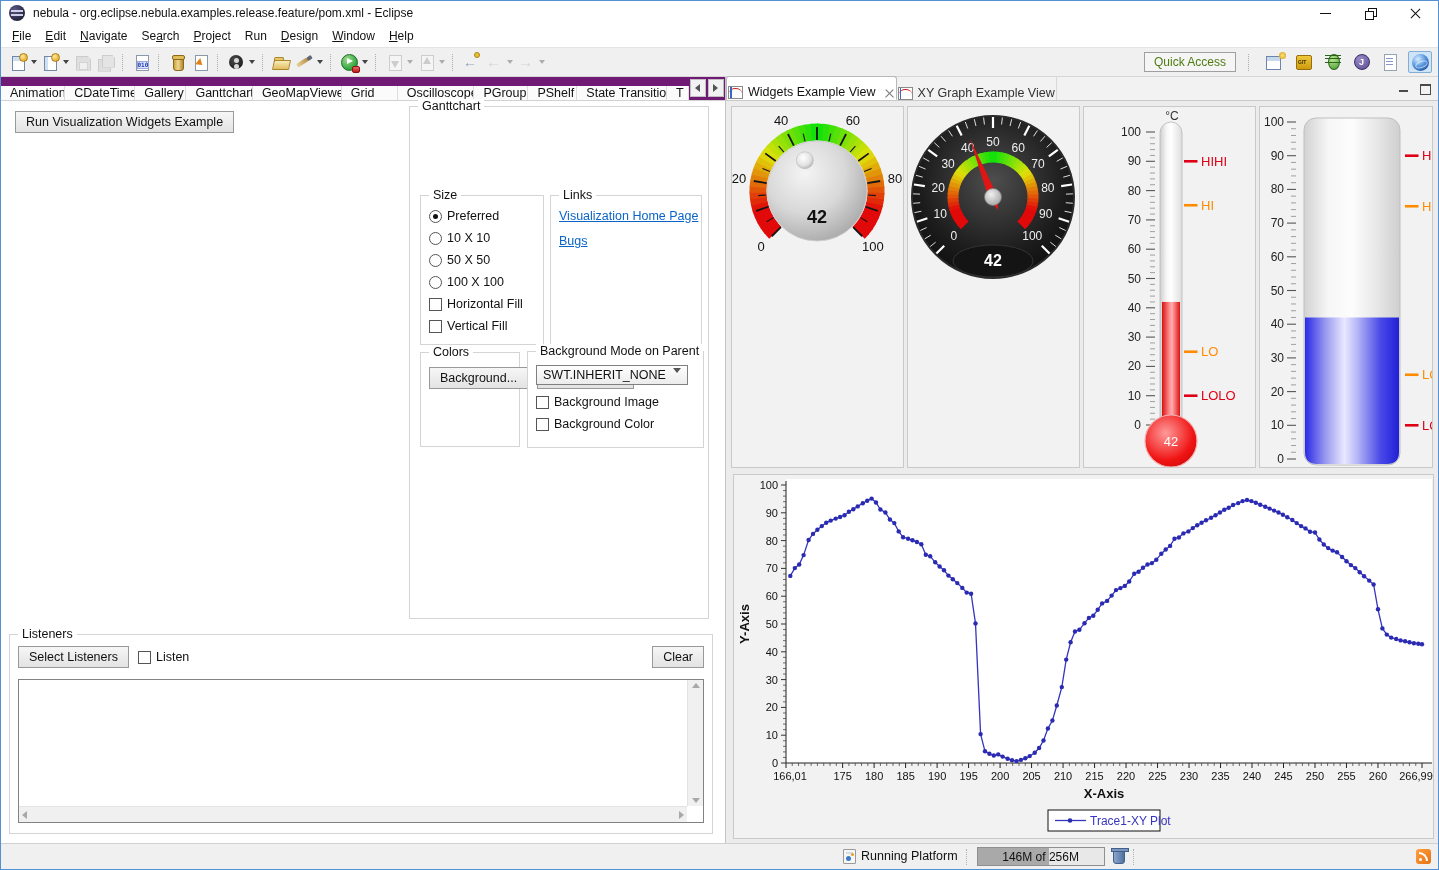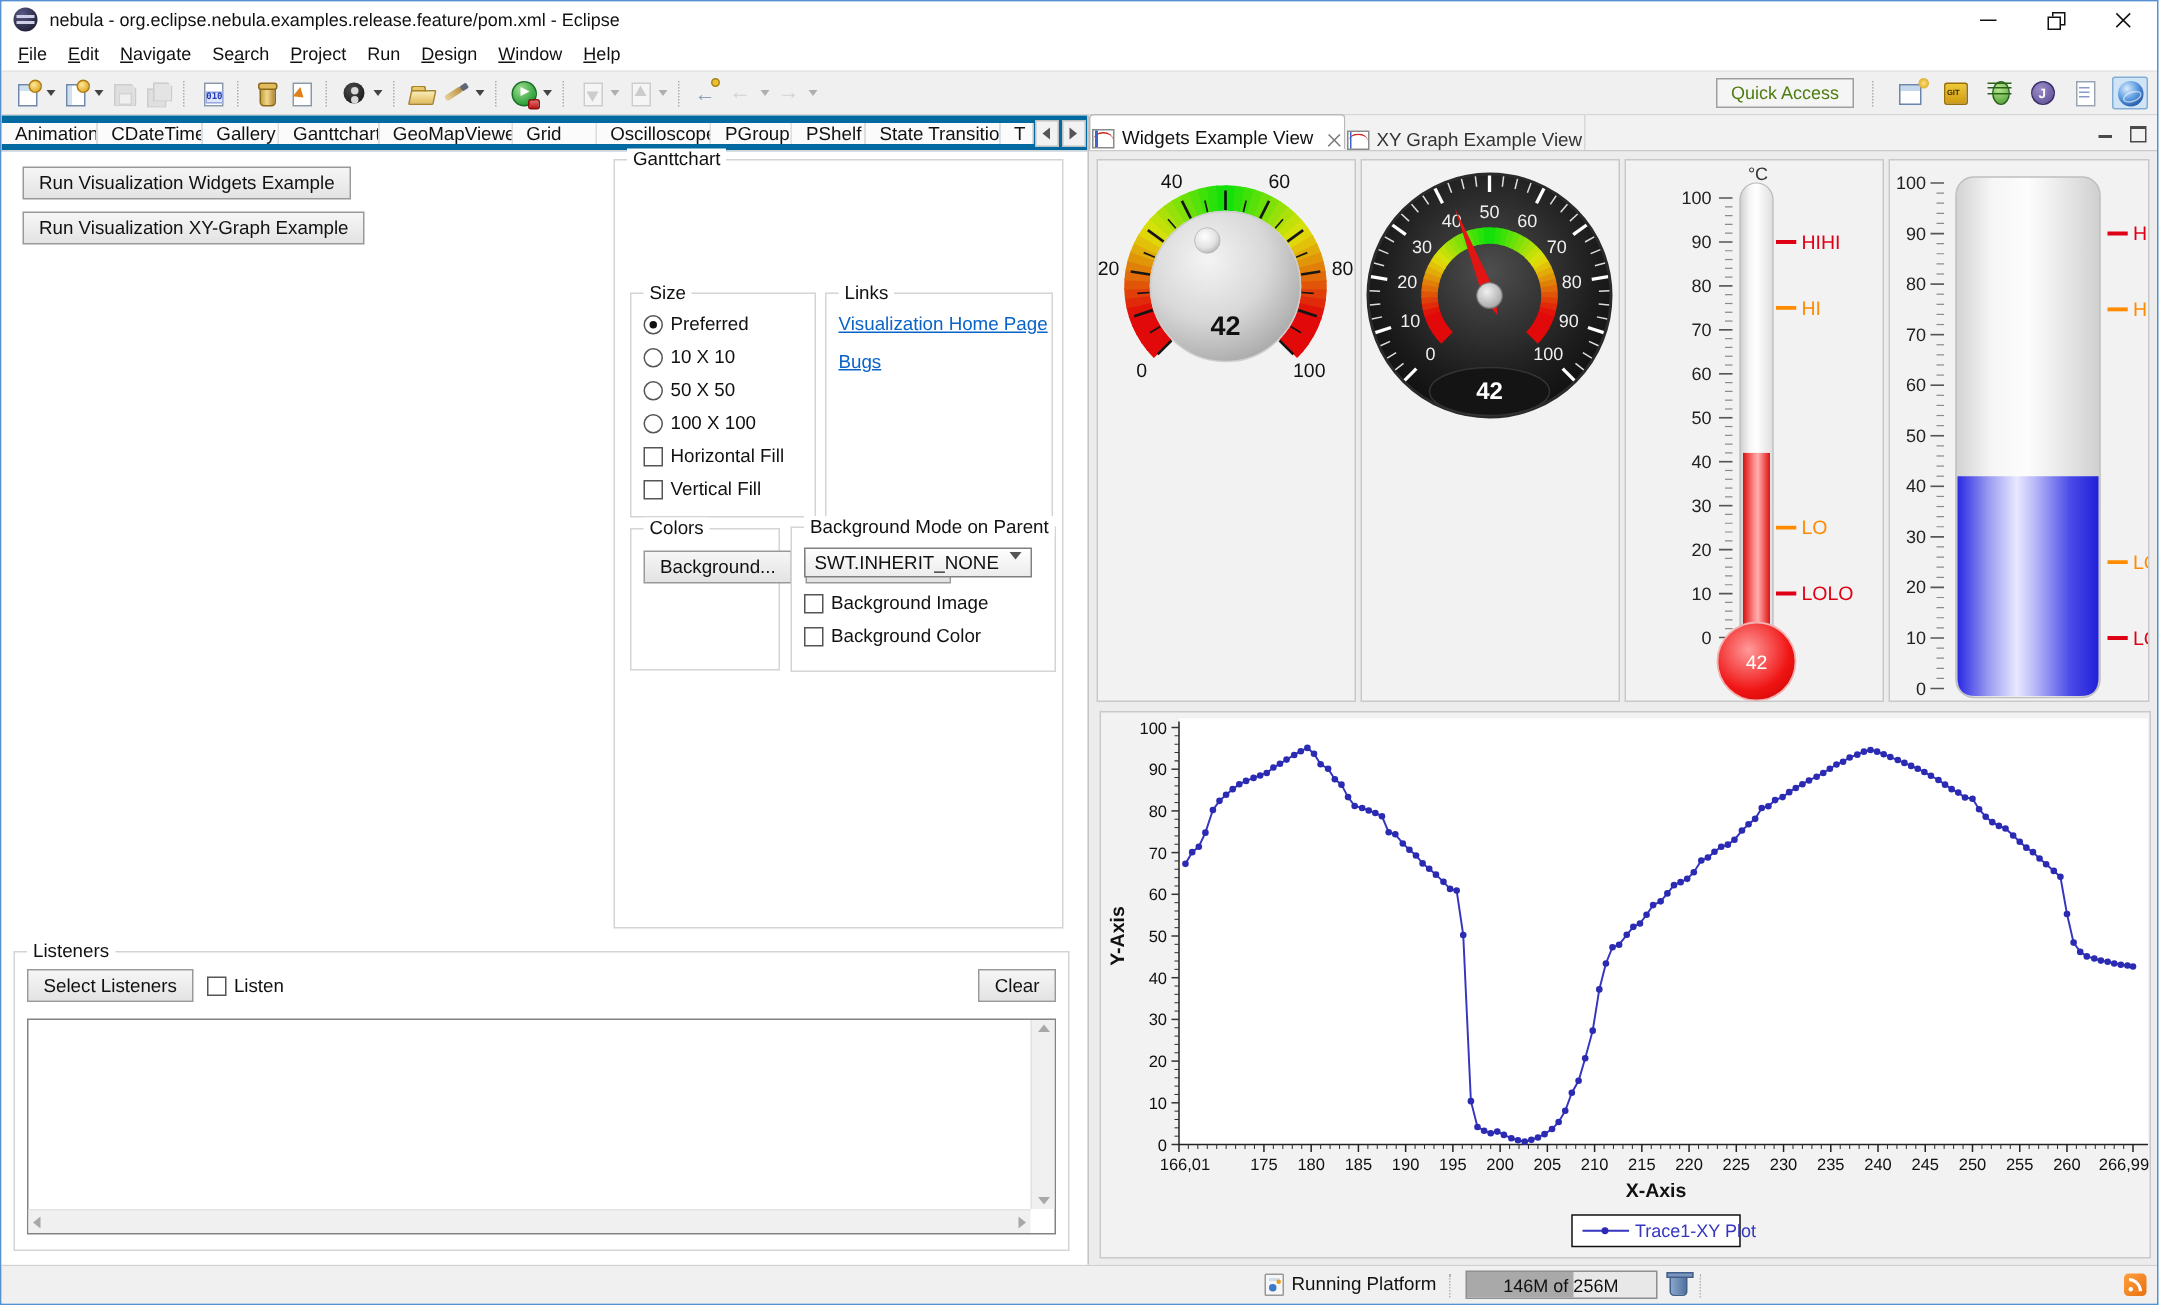--- a/index.html
+++ b/index.html
@@ -80,21 +80,21 @@
 .pi-scripts::after{content:'';position:absolute;left:7px;top:7px;width:7px;height:1px;background:#8a98c8;box-shadow:0 3px 0 #8a98c8,0 6px 0 #8a98c8}
 .pi-nebula::before{content:'';position:absolute;left:3px;top:2px;width:17px;height:17px;border-radius:50%;background:radial-gradient(circle at 35% 30%,#d8ecff,#5a9ae0 45%,#1a4a9a 85%,#0e2a62)}
 .pi-nebula::after{content:'';position:absolute;left:6px;top:9px;width:11px;height:5px;border-radius:50%;border:1px solid rgba(255,255,255,.55);transform:rotate(-20deg)}
 
 
 .main{flex:1;display:flex;min-height:0}
 .left-pane{width:724px;position:relative;background:#fff;flex:none}
 .right-pane{flex:1;border-left:1px solid #c4c4c4;background:#ececec;position:relative}
 
 
-.etabs{height:24px;background:#0369a1;border-bottom:1px solid #d2d2d2;display:flex;align-items:center}
+.etabs{height:24px;background:#701a75;border-bottom:1px solid #d2d2d2;display:flex;align-items:flex-end}
 .etab{padding:0 9px;display:flex;align-items:center;border-right:1px solid #ddd;font-size:12.5px;background:#fbfbfb;white-space:nowrap;overflow:hidden}
 .etab.clip{max-width:22px}
 .scrl{width:16px;height:18px;margin:3px 1px;border:1px solid #c0c0c0;background:#f2f2f2;display:flex;align-items:center;justify-content:center;flex:none}
 .tri-l{width:0;height:0;border-top:4px solid transparent;border-bottom:4px solid transparent;border-right:5px solid #555}
 .tri-r{width:0;height:0;border-top:4px sol transparent;border-top:4px solid transparent;border-bottom:4px solid transparent;border-left:5px solid #555}
 
 .left-content{position:absolute;top:24px;left:0;right:0;bottom:0;background:#fff}
 .btn{background:linear-gradient(#f6f6f6,#e3e3e3);border:1px solid #999;font-size:12.5px;padding:3px 10px;font-family:inherit;color:#111}
 #btnRunWidgets{position:absolute;left:14px;top:10px}
 #btnRunXY{position:absolute;left:14px;top:40px}
@@ -293,21 +293,20 @@
         <div class="etab clip">T</div>
         <div class="scrl">
           <span class="tri-l"></span>
         </div>
         <div class="scrl">
           <span class="tri-r"></span>
         </div>
       </div>
     <div class="left-content">
       <button class="btn" id="btnRunWidgets">Run Visualization Widgets Example</button>
-      <button class="btn" id="btnRunXY">Run Visualization XY-Graph Example</button>
 
       <div class="group" id="grpParams">
         <span class="glabel">Ganttchart</span>
 
         <div class="group" id="grpSize">
           <span class="glabel">Size</span>
           <div class="rowlist" id="sizeRows">
               <div class="ctl-row">
                 <span class="radio sel"></span>
                 <span>Preferred</span>

